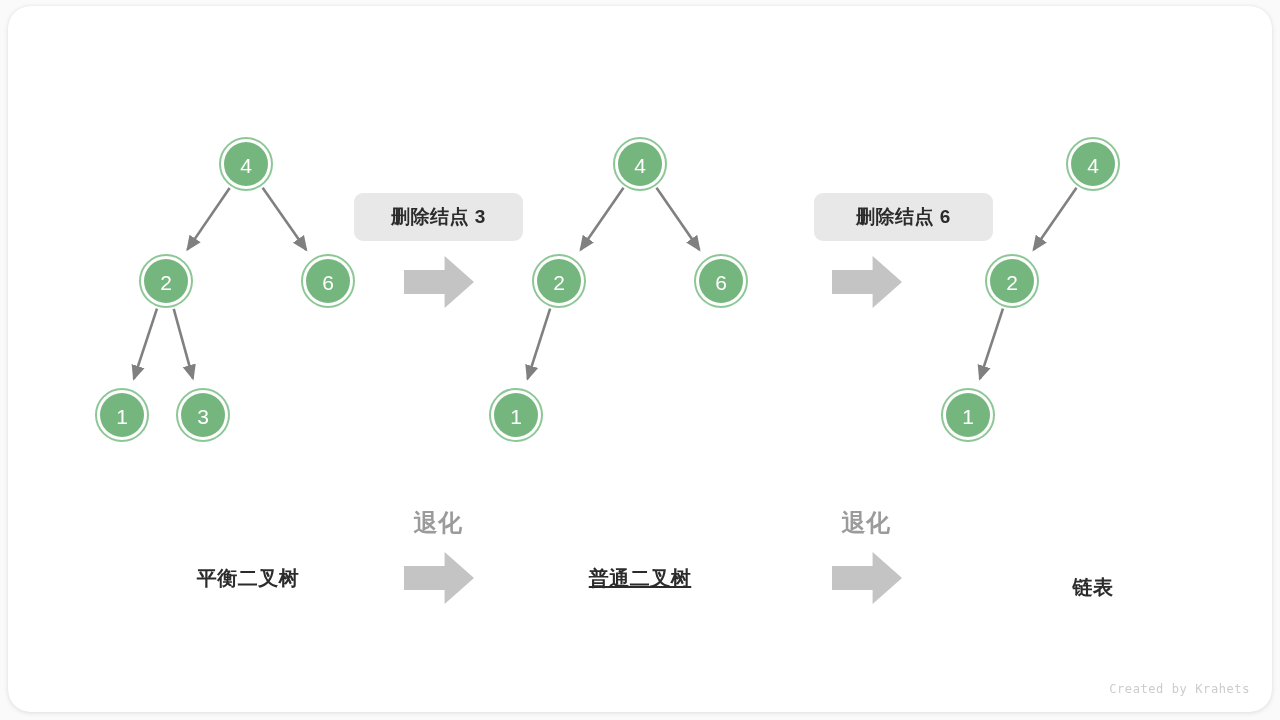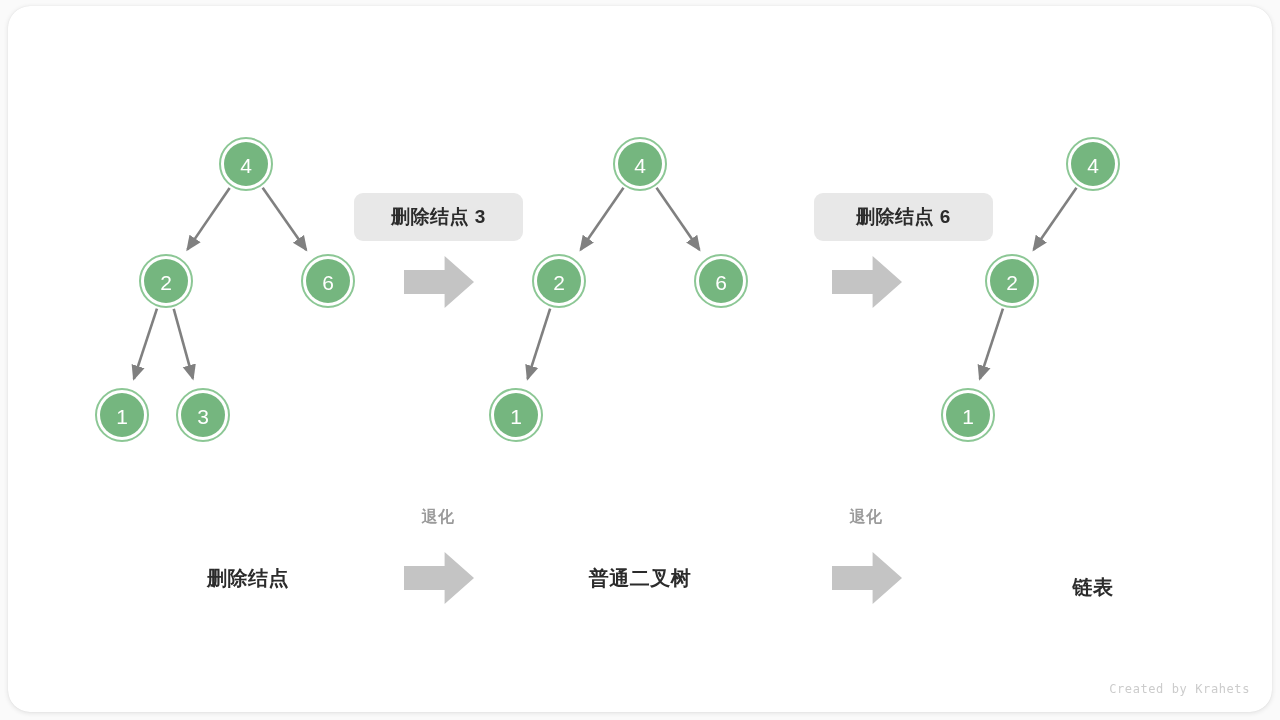--- a/index.html
+++ b/index.html
@@ -58,21 +58,21 @@
     color: #2b2b2b;
     font-size: 20px;
     font-weight: bold;
     white-space: nowrap;
     text-align: center;
     letter-spacing: 0.5px;
   }
   .transition-label {
     position: absolute;
     color: #9b9b9b;
-    font-size: 16px;
+    font-size: 24px;
     font-weight: bold;
     white-space: nowrap;
     text-align: center;
     letter-spacing: 0.5px;
   }
   .credit {
     position: absolute;
     right: 30px;
     bottom: 24px;
     color: #cccccc;
@@ -174,22 +174,22 @@
         <polygon points="404,566.04 444.6,566.04 444.6,552 474,578 444.6,604 444.6,589.9599999999999 404,589.9599999999999" fill="#c4c4c4"></polygon>
         <polygon points="832,566.04 872.6,566.04 872.6,552 902,578 872.6,604 872.6,589.9599999999999 832,589.9599999999999" fill="#c4c4c4"></polygon>
       </g>
   </svg>
 
   <div id="op-boxes">
       <div class="op-box" style="left: 354px; top: 193px; width: 169px; height: 48px;">删除结点  3</div>
       <div class="op-box" style="left: 782px; top: 193px; width: 179px; height: 48px; margin-left: 32px;">删除结点  6</div>
     </div>
   <div id="stage-labels">
-      <div class="stage-label" style="left: 98px; top: 565px; width: 300px;">删除结点</div>
-      <div class="stage-label" style="left: 490px; top: 565px; width: 300px;">普通二叉树</div>
+      <div class="stage-label" style="left: 98px; top: 565px; width: 300px;">平衡二叉树</div>
+      <div class="stage-label" style="left: 490px; top: 565px; width: 300px; text-decoration: underline;">普通二叉树</div>
       <div class="stage-label" style="left: 943px; top: 574px; width: 300px;">链表</div>
     </div>
   <div id="transition-labels">
       <div class="transition-label" style="left: 338px; top: 507px; width: 200px;">退化</div>
       <div class="transition-label" style="left: 766px; top: 507px; width: 200px;">退化</div>
     </div>
 
   <div class="credit">Created by Krahets</div>
 
 </div>

